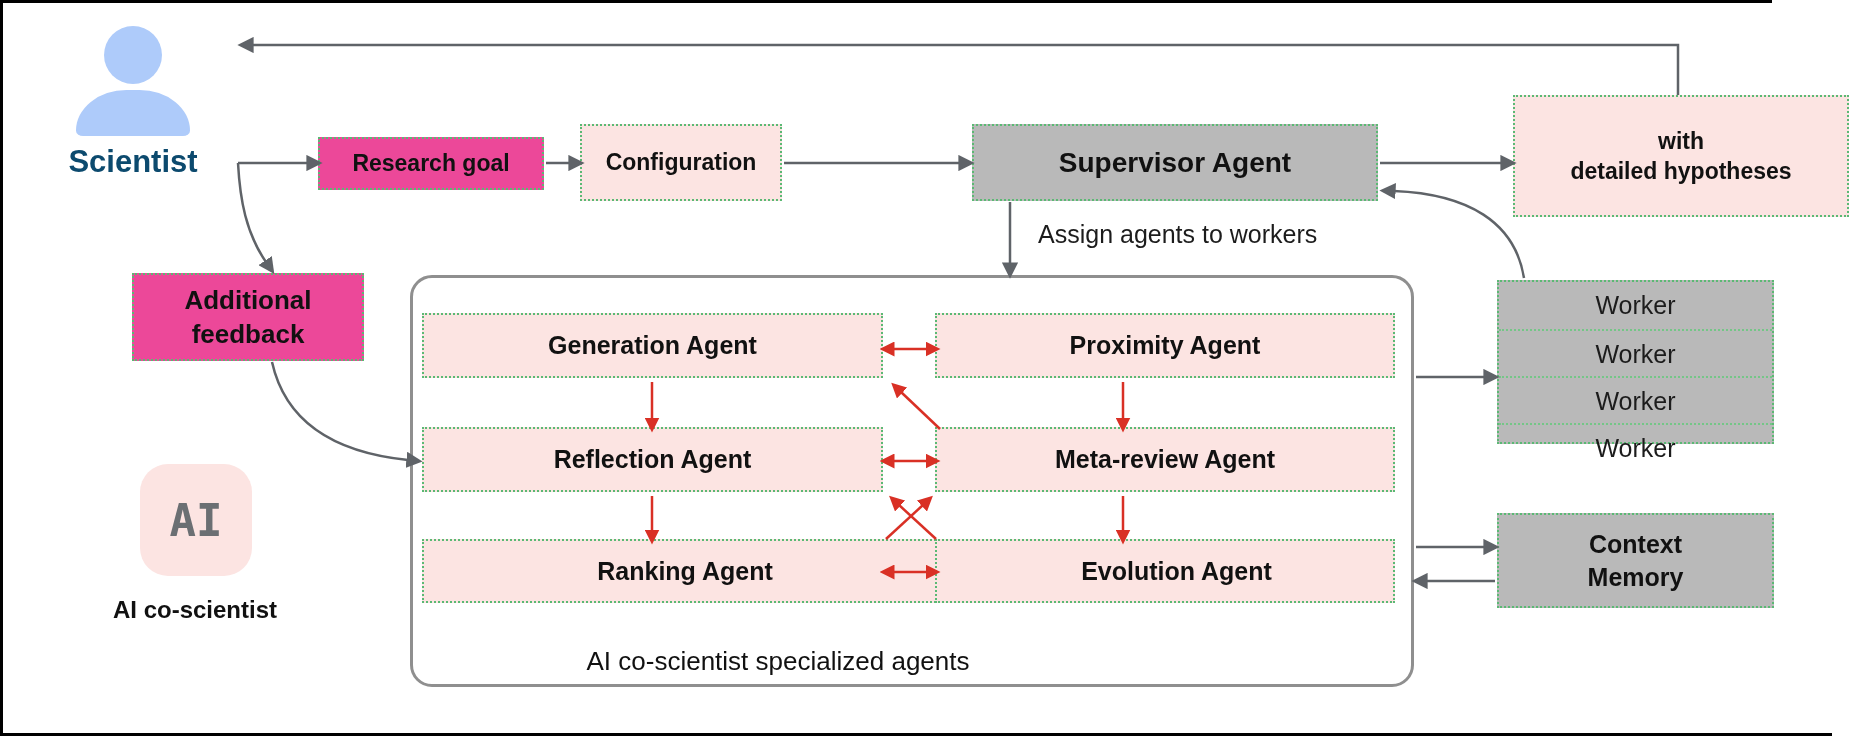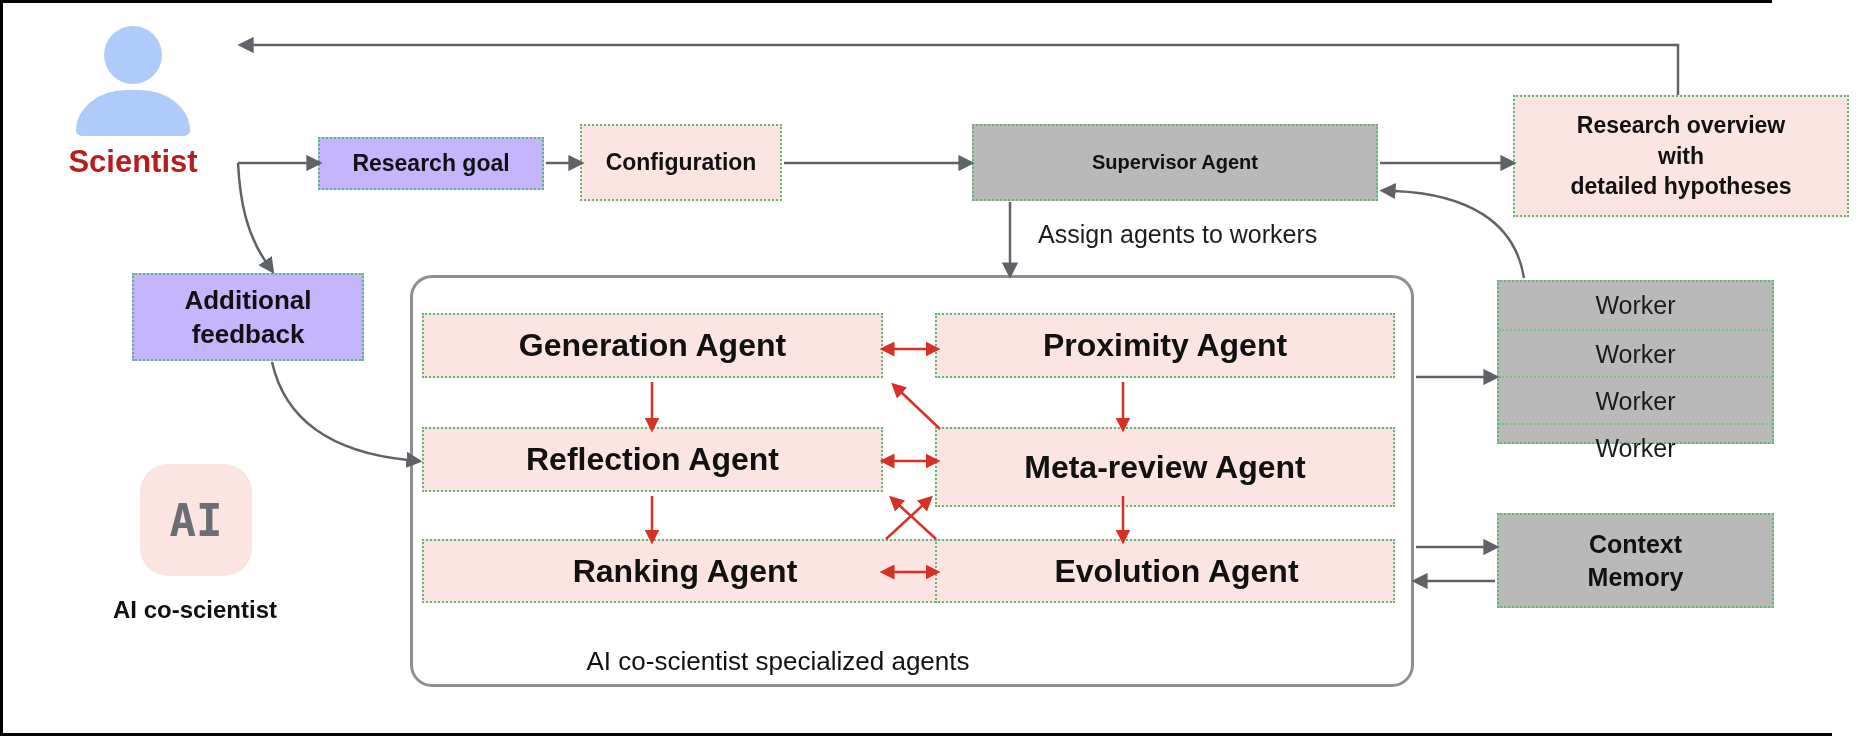--- a/index.html
+++ b/index.html
@@ -7,40 +7,40 @@
     position:relative;width:1876px;height:736px;background:#ffffff;
     font-family:"Liberation Sans",sans-serif;color:#1c1c1c;overflow:hidden;
   }
   .frame{position:absolute;background:#000;}
   .box{
     position:absolute;display:flex;align-items:center;justify-content:center;
     text-align:center;box-sizing:border-box;font-weight:bold;color:#111;
   }
   .dotted{border:2px dotted #5bb974;}
   .pink{background:#fce4e2;}
-  .blue{background:#c4b5fd;}
+  .blue{background:#ec4899;}
   .graybg{background:#b9b9b9;}
   .multiline{flex-direction:column;line-height:1.32;}
   #agents-outer{
     position:absolute;left:410px;top:275px;width:1004px;height:412px;
     border:3px solid #8f8f8f;border-radius:22px;box-sizing:border-box;background:transparent;
   }
-  .agent{font-size:32px;}
+  .agent{font-size:25px;}
   #workers-box{
     position:absolute;left:1497px;top:280px;width:277px;height:164px;
     box-sizing:border-box;background:#b9b9b9;border:2px dotted #5bb974;
   }
   .worker-row{
     height:47px;line-height:47px;text-align:center;font-size:25px;
     font-weight:normal;color:#1c1c1c;box-sizing:border-box;
   }
   .worker-row + .worker-row{border-top:2px dotted #74c687;}
   #scientist-head{position:absolute;left:104px;top:26px;width:58px;height:58px;border-radius:50%;background:#aecbfa;}
   #scientist-body{position:absolute;left:76px;top:90px;width:114px;height:46px;background:#aecbfa;border-radius:57px 57px 8px 8px / 46px 46px 6px 6px;}
-  #scientist-label{position:absolute;left:30px;top:144px;width:206px;text-align:center;font-size:31px;font-weight:bold;color:#b91c1c;}
+  #scientist-label{position:absolute;left:30px;top:144px;width:206px;text-align:center;font-size:31px;font-weight:bold;color:#0c4a6e;}
   #ai-icon{
     position:absolute;left:140px;top:464px;width:112px;height:112px;border-radius:28px;
     background:#fce4e2;display:flex;align-items:center;justify-content:center;
     font-family:"DejaVu Sans Mono",monospace;font-weight:bold;font-size:44px;color:#6b6f73;
   }
   #ai-label{position:absolute;left:30px;top:596px;width:330px;text-align:center;font-size:24px;font-weight:bold;color:#111;}
   #assign-label{position:absolute;left:1038px;top:220px;font-size:25px;font-weight:normal;color:#1c1c1c;white-space:nowrap;}
   #agents-caption{position:absolute;left:528px;top:646px;width:500px;text-align:center;font-size:26px;font-weight:normal;color:#111;}
   svg#wires{position:absolute;left:0;top:0;pointer-events:none;}
 </style>
@@ -55,42 +55,41 @@
 
   <div id="scientist-head"></div>
   <div id="scientist-body"></div>
   <div id="scientist-label">Scientist</div>
 
   <div id="ai-icon">AI</div>
   <div id="ai-label">AI co-scientist</div>
 
   <div class="box dotted blue" style="left:318px;top:137px;width:226px;height:53px;font-size:23px;">Research goal</div>
   <div class="box dotted pink" style="left:580px;top:124px;width:202px;height:77px;font-size:23px;">Configuration</div>
-  <div class="box dotted graybg" style="left:972px;top:124px;width:406px;height:77px;font-size:20px;">Supervisor Agent</div>
+  <div class="box dotted graybg" style="left:972px;top:124px;width:406px;height:77px;font-size:28px;">Supervisor Agent</div>
 
   <div class="box dotted pink multiline" style="left:1513px;top:95px;width:336px;height:122px;font-size:23px;">
-    <span>Research overview</span>
     <span>with</span>
     <span>detailed hypotheses</span>
   </div>
 
   <div class="box dotted blue multiline" style="left:132px;top:273px;width:232px;height:88px;font-size:26px;">
     <span>Additional</span>
     <span>feedback</span>
   </div>
 
   <div id="assign-label">Assign agents to workers</div>
 
   <div id="agents-outer"></div>
 
   <div class="box dotted pink agent" style="left:422px;top:313px;width:461px;height:65px;">Generation Agent</div>
   <div class="box dotted pink agent" style="left:422px;top:427px;width:461px;height:65px;">Reflection Agent</div>
   <div class="box dotted pink agent" style="left:422px;top:539px;width:526px;height:64px;">Ranking Agent</div>
   <div class="box dotted pink agent" style="left:935px;top:313px;width:460px;height:65px;">Proximity Agent</div>
-  <div class="box dotted pink agent" style="left:935px;top:427px;width:460px;height:80px;">Meta-review Agent</div>
+  <div class="box dotted pink agent" style="left:935px;top:427px;width:460px;height:65px;">Meta-review Agent</div>
   <div class="box dotted pink agent" style="left:935px;top:539px;width:460px;height:64px;padding-left:23px;">Evolution Agent</div>
 
   <div id="agents-caption">AI co-scientist specialized agents</div>
 
   <div id="workers-box">
     <div class="worker-row">Worker</div>
     <div class="worker-row">Worker</div>
     <div class="worker-row">Worker</div>
     <div class="worker-row">Worker</div>
   </div>

